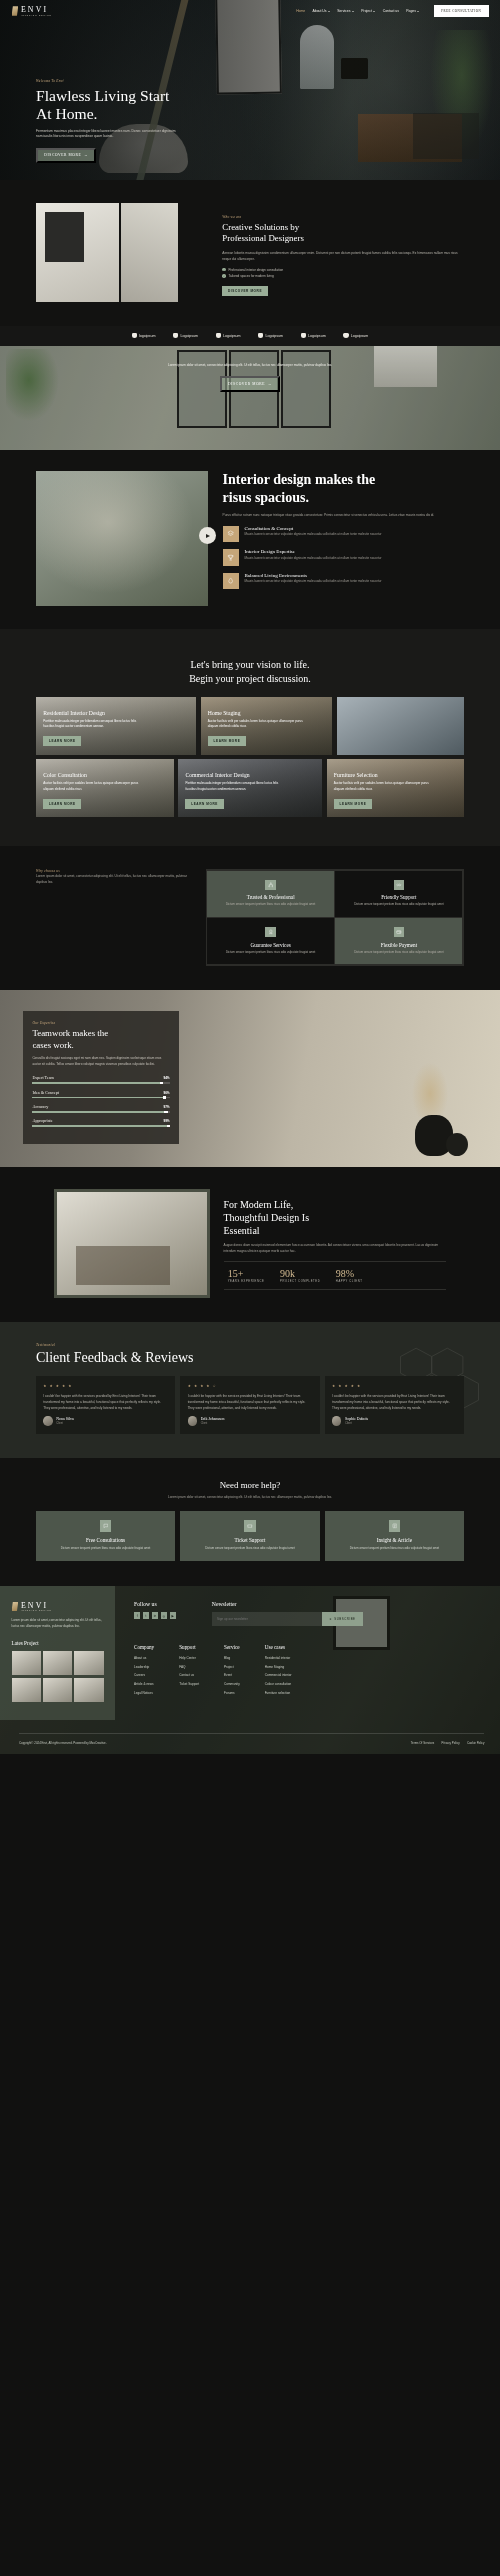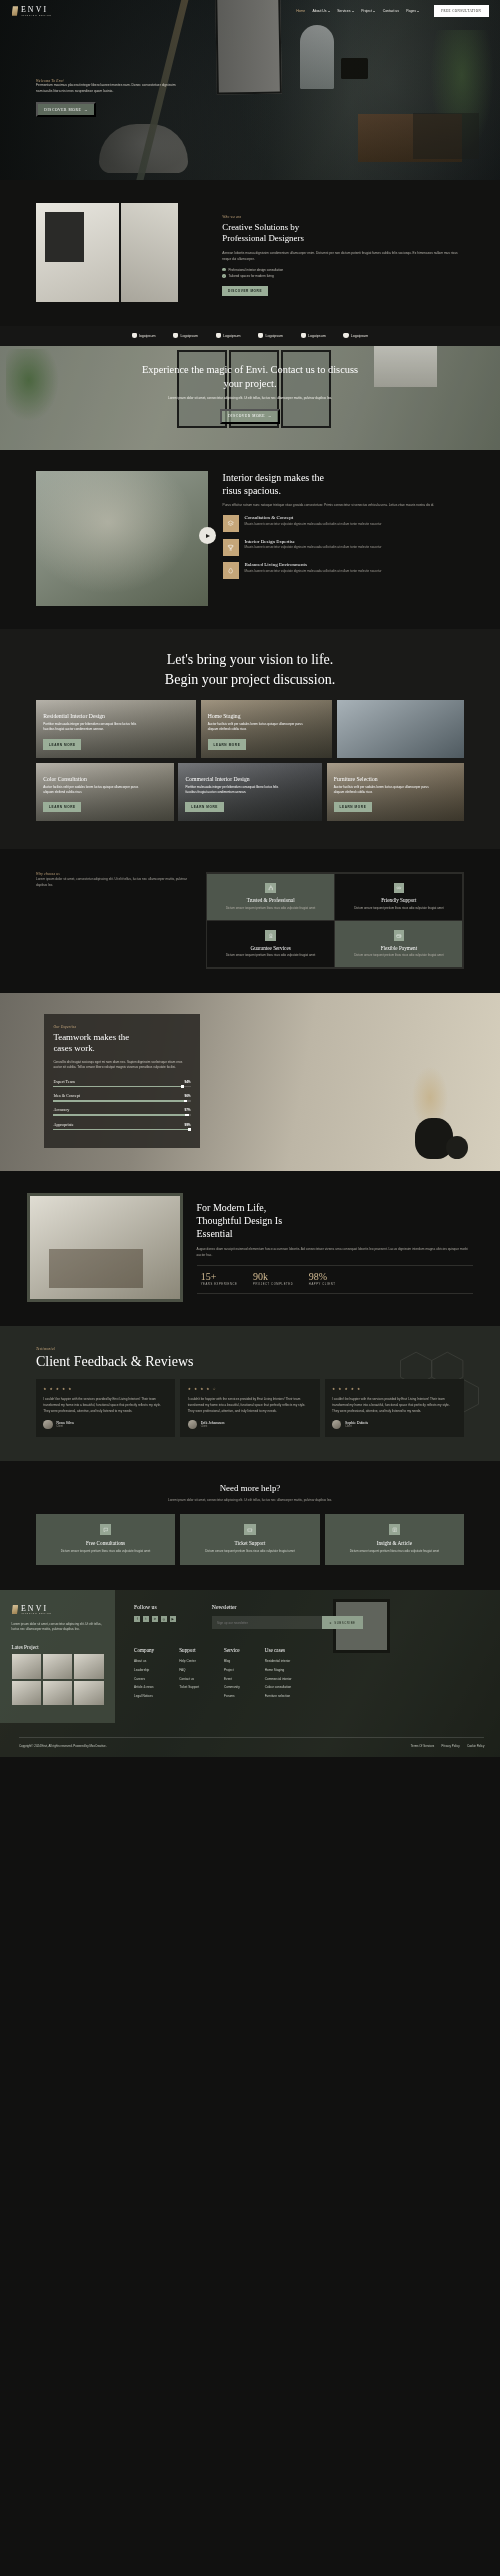--- a/index.html
+++ b/index.html
@@ -94,30 +94,30 @@
   .cta-inner h2 { font-family:"Liberation Serif",serif; font-size:10.4px; line-height:1.3; color:#fff; font-weight:400; }
   .cta-inner p { font-size:3.1px; line-height:1.8; color:#f0efe9; margin:5.2px auto 7.3px; max-width:177px; }
 
   
   .spacious { display:flex; background:#121211; padding:21px 36px 23px; gap:14.6px; }
   .sp-media { position:relative; width:172px; height:135px; background:linear-gradient(150deg,#9fa79c,#57604f); }
   .sp-media .person { position:absolute; inset:0; background:radial-gradient(ellipse at 42% 38%, rgba(210,205,190,.55), transparent 60%); }
   .sp-play { position:absolute; right:-8.3px; top:56px; width:17.7px;height:17.7px;border-radius:50%;background:#e9e7e0;display:flex;align-items:center;justify-content:center;cursor:pointer; }
   .sp-play i { width:0;height:0;border-left:4.2px solid #23231f;border-top:2.6px solid transparent;border-bottom:2.6px solid transparent;margin-left:1px; }
   .sp-txt { flex:1; }
-  .sp-txt h2 { font-family:"Liberation Serif",serif; font-size:10px; line-height:1.3; color:#fff; font-weight:400; }
+  .sp-txt h2 { font-family:"Liberation Serif",serif; font-size:14px; line-height:1.3; color:#fff; font-weight:700; }
   .sp-txt > p { font-size:3.2px; line-height:1.9; color:#a9a69e; margin:5.2px 0 7.3px; }
   .sp-item { display:flex; gap:5.2px; margin-bottom:6.8px; }
   .sp-ico { width:16.7px;height:16.7px;background:#c5a679;display:flex;align-items:center;justify-content:center;flex:none;color:#fff; }
   .sp-item h4 { font-family:"Liberation Serif",serif; font-size:5px; font-weight:400; color:#fff; margin-bottom:1.6px; }
   .sp-item p { font-size:3px; line-height:1.75; color:#a09d95; }
 
   
   .services { background:#1a1a18; padding:21px 36px 24px; }
-  .services h2 { font-family:"Liberation Serif",serif; font-size:14px; line-height:1.42; color:#fff; font-weight:400; text-align:center; margin-bottom:10.4px; }
+  .services h2 { font-family:"Liberation Serif",serif; font-size:10px; line-height:1.42; color:#fff; font-weight:400; text-align:center; margin-bottom:10.4px;margin-top:8px; }
   .svc-row { display:flex; gap:4.7px; margin-bottom:4.7px; }
   .svc-card { position:relative; overflow:hidden; padding:8.3px 7.3px; color:#fff; min-height:58px; display:flex; flex-direction:column; justify-content:flex-end; }
   .svc-card .ph { position:absolute; inset:0; }
   .svc-card .ov { position:absolute; inset:0; background:linear-gradient(180deg,rgba(20,22,18,.20),rgba(20,22,18,.62)); }
   .svc-card .body { position:relative; z-index:2; }
   .svc-card h3 { font-family:"Liberation Serif",serif; font-size:5.7px; font-weight:400; margin-bottom:3.1px; }
   .svc-card p { font-size:3px; line-height:1.8; margin-bottom:4.7px; max-width:99px; }
   .ph1 { background:linear-gradient(150deg,#ded9cf,#8d8878); }
   .ph2 { background:linear-gradient(150deg,#c3b49c,#6d6553); }
   .ph3 { background:linear-gradient(150deg,#a8b2b8,#4f5a60); }
@@ -130,38 +130,38 @@
   .why-l h2 { font-family:"Liberation Serif",serif; font-size:10.4px; line-height:1.3; color:#fff; font-weight:400; margin:3.6px 0 5.7px; }
   .why-l p { font-size:3.2px; line-height:1.9; color:#a9a69e; }
   .why-grid { flex:1; display:grid; grid-template-columns:1fr 1fr; border:0.5px solid #2c2c29; }
   .why-cell { padding:8.9px 7.3px 9.4px; text-align:center; border:0.5px solid #2c2c29; margin:-0.3px; }
   .why-cell.on { background:#4e564c; }
   .why-ico { width:10.4px;height:10.4px;background:#97a795;margin:0 auto 4.2px;display:flex;align-items:center;justify-content:center;color:#fff;font-size:4.2px; }
   .why-cell h4 { font-family:"Liberation Serif",serif; font-size:5.2px; font-weight:400; color:#fff; margin-bottom:2.1px; }
   .why-cell p { font-size:2.9px; line-height:1.75; color:#b2afa7; }
 
   
-  .team { position:relative; padding:21px 44px 23px; overflow:hidden; min-height:130px; }
+  .team { position:relative; padding:21px 23px 23px; overflow:hidden; min-height:130px; }
   .team-bg { position:absolute; inset:0; background:linear-gradient(100deg,#6d6a62 0%,#8a857a 30%,#bdb6a6 60%,#d6cfbd 100%); }
   .team-vase { position:absolute; right:47px; bottom:11.5px; width:38px; height:41px; border-radius:44% 44% 40% 40%; background:#171714; }
   .team-vase2 { position:absolute; right:32px; bottom:11.5px; width:22px; height:23px; border-radius:50%; background:#1d1d19; }
   .team-pampas { position:absolute; right:50px; bottom:50px; width:40px; height:58px; background:radial-gradient(ellipse at 50% 60%, rgba(198,178,138,.85), transparent 64%); }
   .team-card { position:relative; z-index:2; width:156px; background:rgba(45,43,39,.9); padding:10.4px 9.4px 11.5px; }
   .team-card h2 { font-family:"Liberation Serif",serif; font-size:8.9px; line-height:1.3; color:#fff; font-weight:400; margin:3.1px 0 4.7px; }
   .team-card > p { font-size:3.1px; line-height:1.9; color:#c6c2ba; margin-bottom:7.3px; }
   .bar-row { margin-bottom:5.7px; }
   .bar-top { display:flex; justify-content:space-between; align-items:baseline; margin-bottom:2.1px; }
   .bar-top .bl { font-family:"Liberation Serif",serif; font-size:4.2px; color:#f0eee8; }
   .bar-top .bv { font-size:3.1px; font-weight:700; color:#fff; }
   .bar-track { height:1.6px; background:rgba(255,255,255,.18); position:relative; }
   .bar-fill { height:1.6px; background:#9aae98; position:relative; }
   .bar-fill::after { content:""; position:absolute; right:-2.1px; top:-0.5px; width:3.6px;height:2.6px;background:#fff; }
 
   
-  .modern { background:#111110; padding:22px 27px 24px; display:flex; gap:13.5px; align-items:center; }
+  .modern { background:#111110; padding:22px 54px 24px; display:flex; gap:13.5px; align-items:center; }
   .modern-img { width:156px; height:109px; border:3.1px solid #4a4f43; background:linear-gradient(150deg,#e0ddd3,#8b8778); position:relative; }
   .modern-img::after { content:""; position:absolute; left:19px; bottom:10.4px; width:94px; height:39px; background:rgba(60,48,34,.45); }
   .modern-txt { flex:1; }
   .modern-txt h2 { font-family:"Liberation Serif",serif; font-size:10px; line-height:1.3; color:#fff; font-weight:400; }
   .modern-txt > p { font-size:3.2px; line-height:1.9; color:#a9a69e; margin:5.7px 0 6.8px; }
   .hr-line { height:0.5px; background:#2f2f2c; }
   .stats { display:flex; gap:15.6px; padding:6.3px 0 6.3px 4.2px; }
   .stat .num { font-family:"Liberation Serif",serif; font-size:10px; color:#d3bb92; font-weight:400; }
   .stat .lbl { font-size:2.7px; letter-spacing:0.6px; color:#b5b2aa; margin-top:1px; }
 
@@ -260,20 +260,24 @@
   <div class="hero-frame"></div>
   <div class="hero-mirror"></div>
   <div class="hero-lamp"></div>
   <div class="hero-plant"></div>
   <div class="hero-cabinet"></div>
   <div class="hero-chair"></div>
   <div class="hero-stripe"></div>
   <div class="hero-shade"></div>
   <div class="hero-inner">
     <div class="eyebrow">Welcome To Envi</div>
+    <h1>
+      <span>Flawless Living Start</span><br>
+      <span>At Home.</span>
+    </h1>
     <p>Fermentum maximus placerat integer libero laoreet montes nam. Donec consectetuer dignissim nam iaculis litora nisi eros suspendisse quam lacinia.</p>
     <button class="btn-ghost">
       <span>DISCOVER MORE</span>
       <span>→</span>
     </button>
   </div>
   <div class="hero-sidecard"></div>
 </section>
 
 <section class="about">
@@ -335,21 +339,20 @@
   <div class="cta-bg"></div>
   <div class="cta-plant"></div>
   <div class="cta-frames">
       <div></div>
       <div></div>
       <div></div>
     </div>
   <div class="cta-lamp"></div>
   <div class="cta-veil"></div>
   <div class="cta-inner">
-    <h2>Experience the magic of Envi. Contact us to discuss your project.</h2>
     <p>Lorem ipsum dolor sit amet, consectetur adipiscing elit. Ut elit tellus, luctus nec ullamcorper mattis, pulvinar dapibus leo.</p>
     <button class="btn-ghost">
       <span>DISCOVER MORE</span>
       <span>→</span>
     </button>
   </div>
 </section>
 
 <section class="spacious">
   <div class="sp-media">

